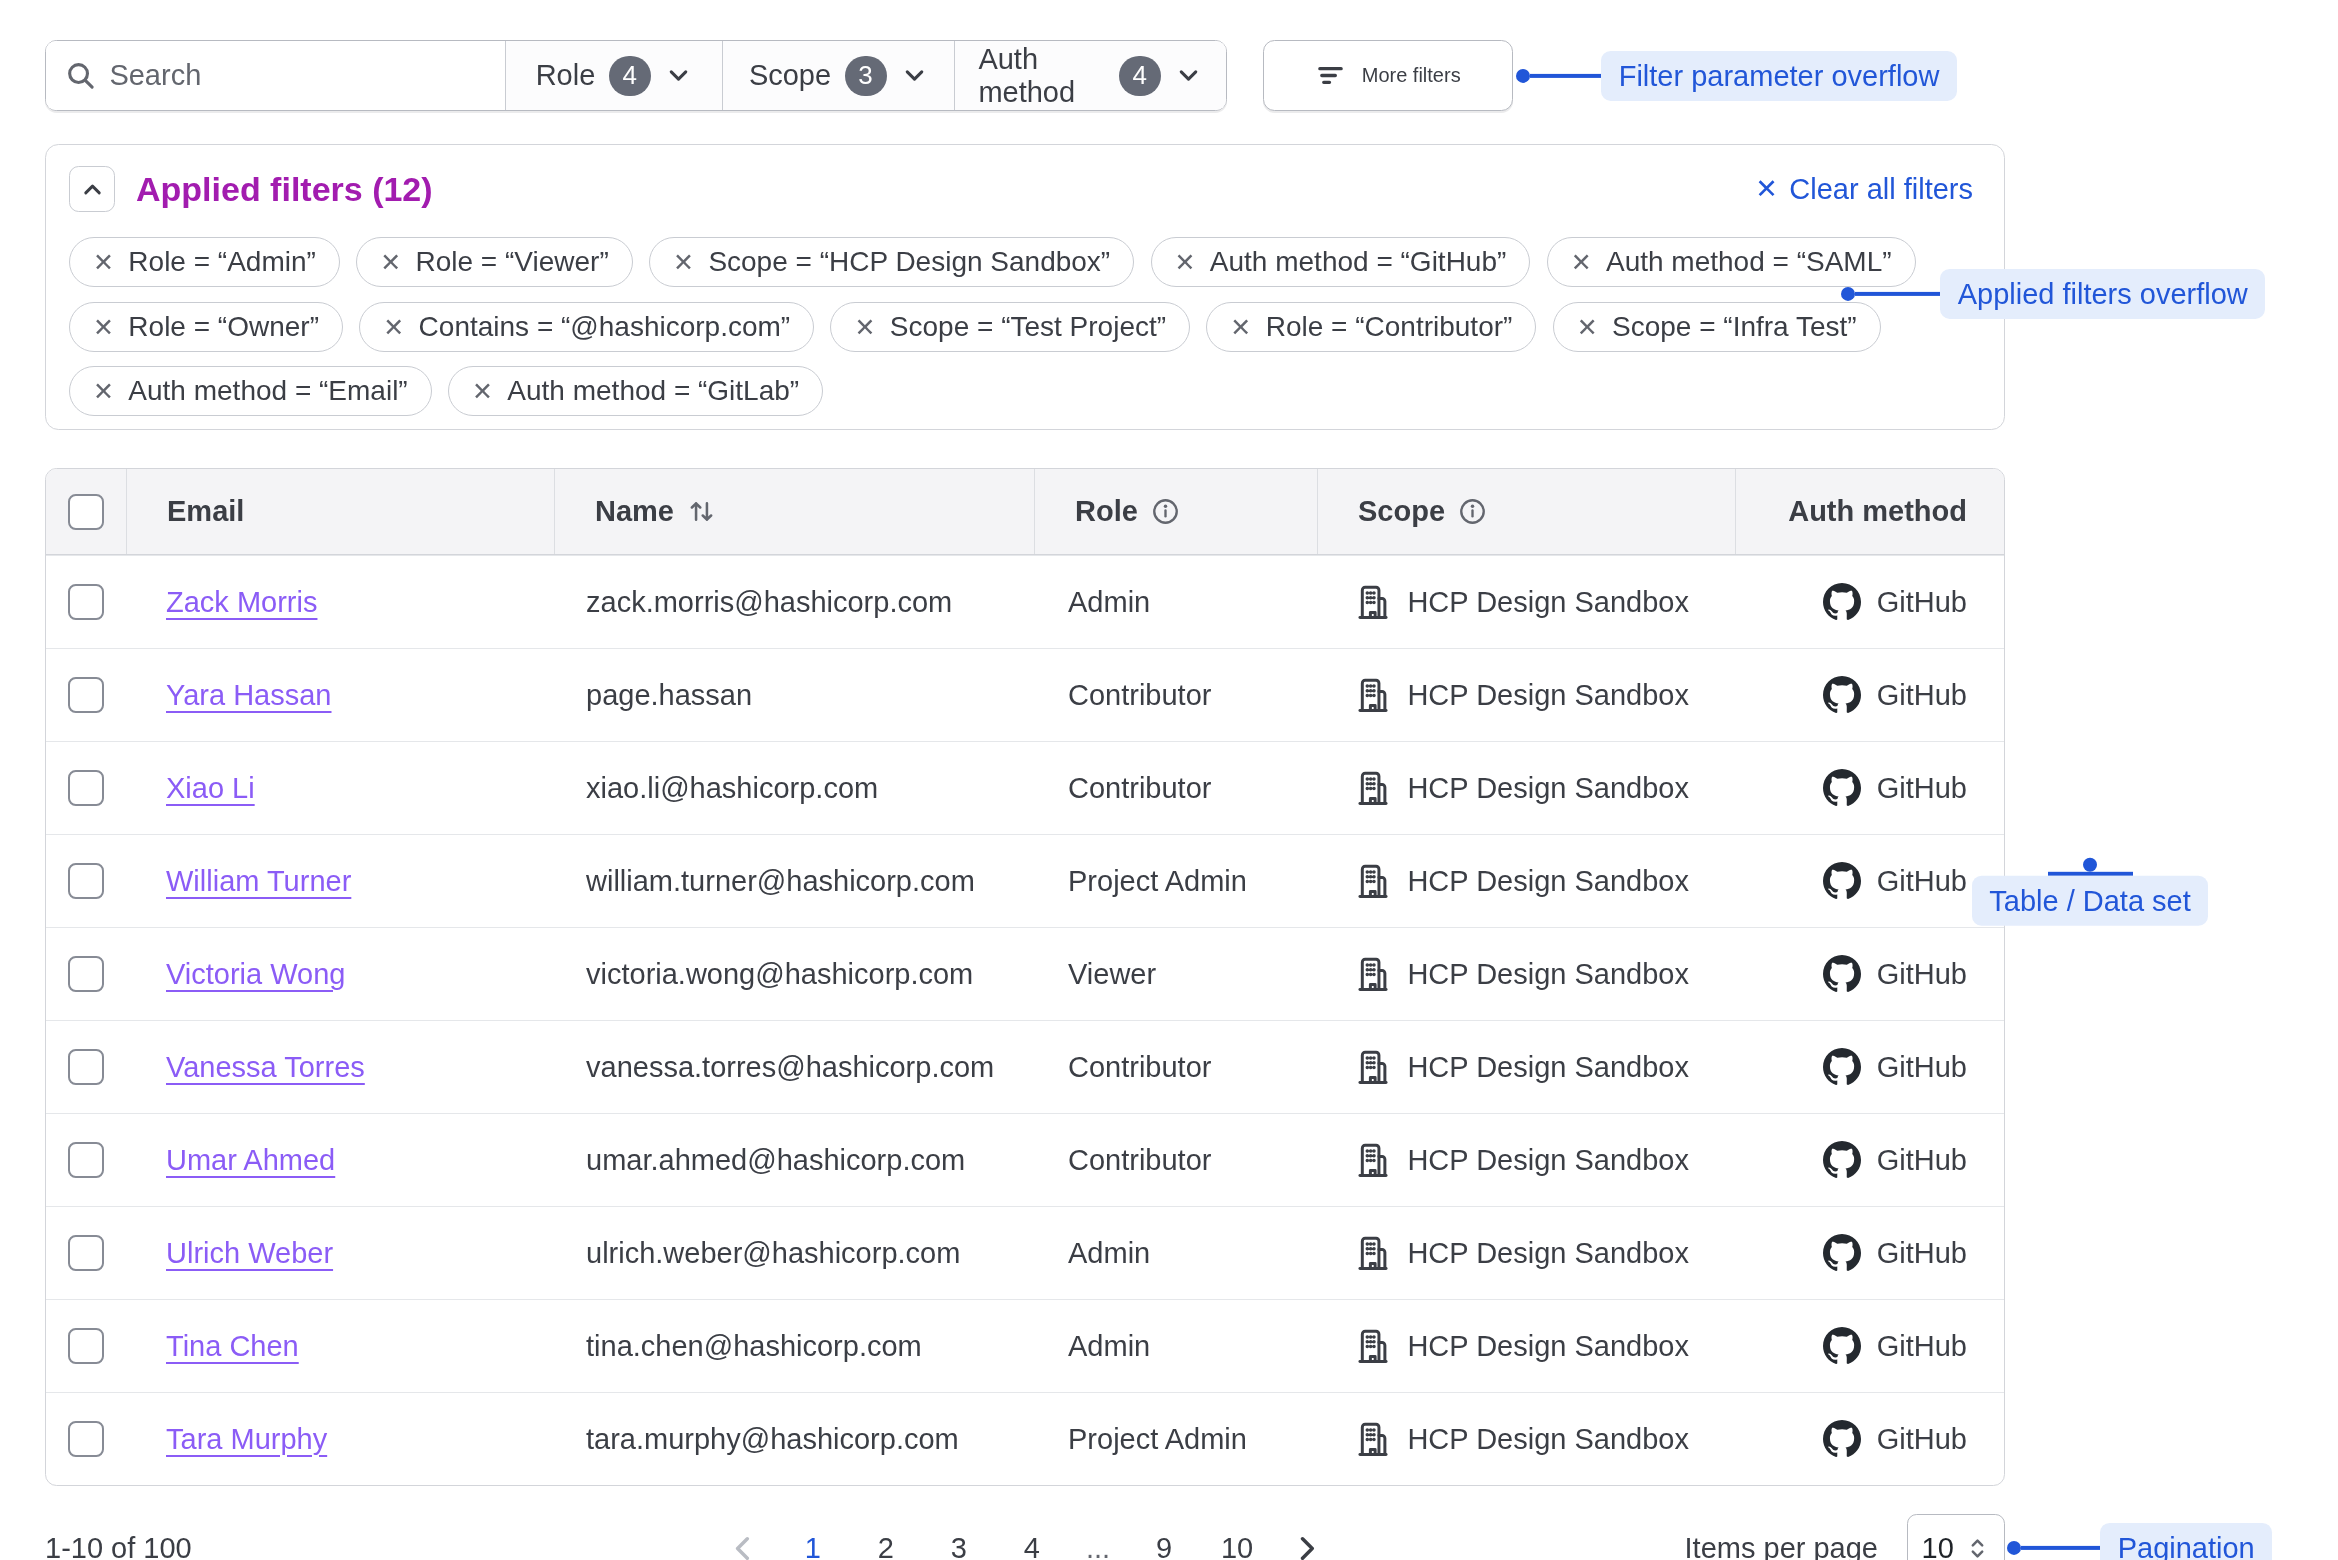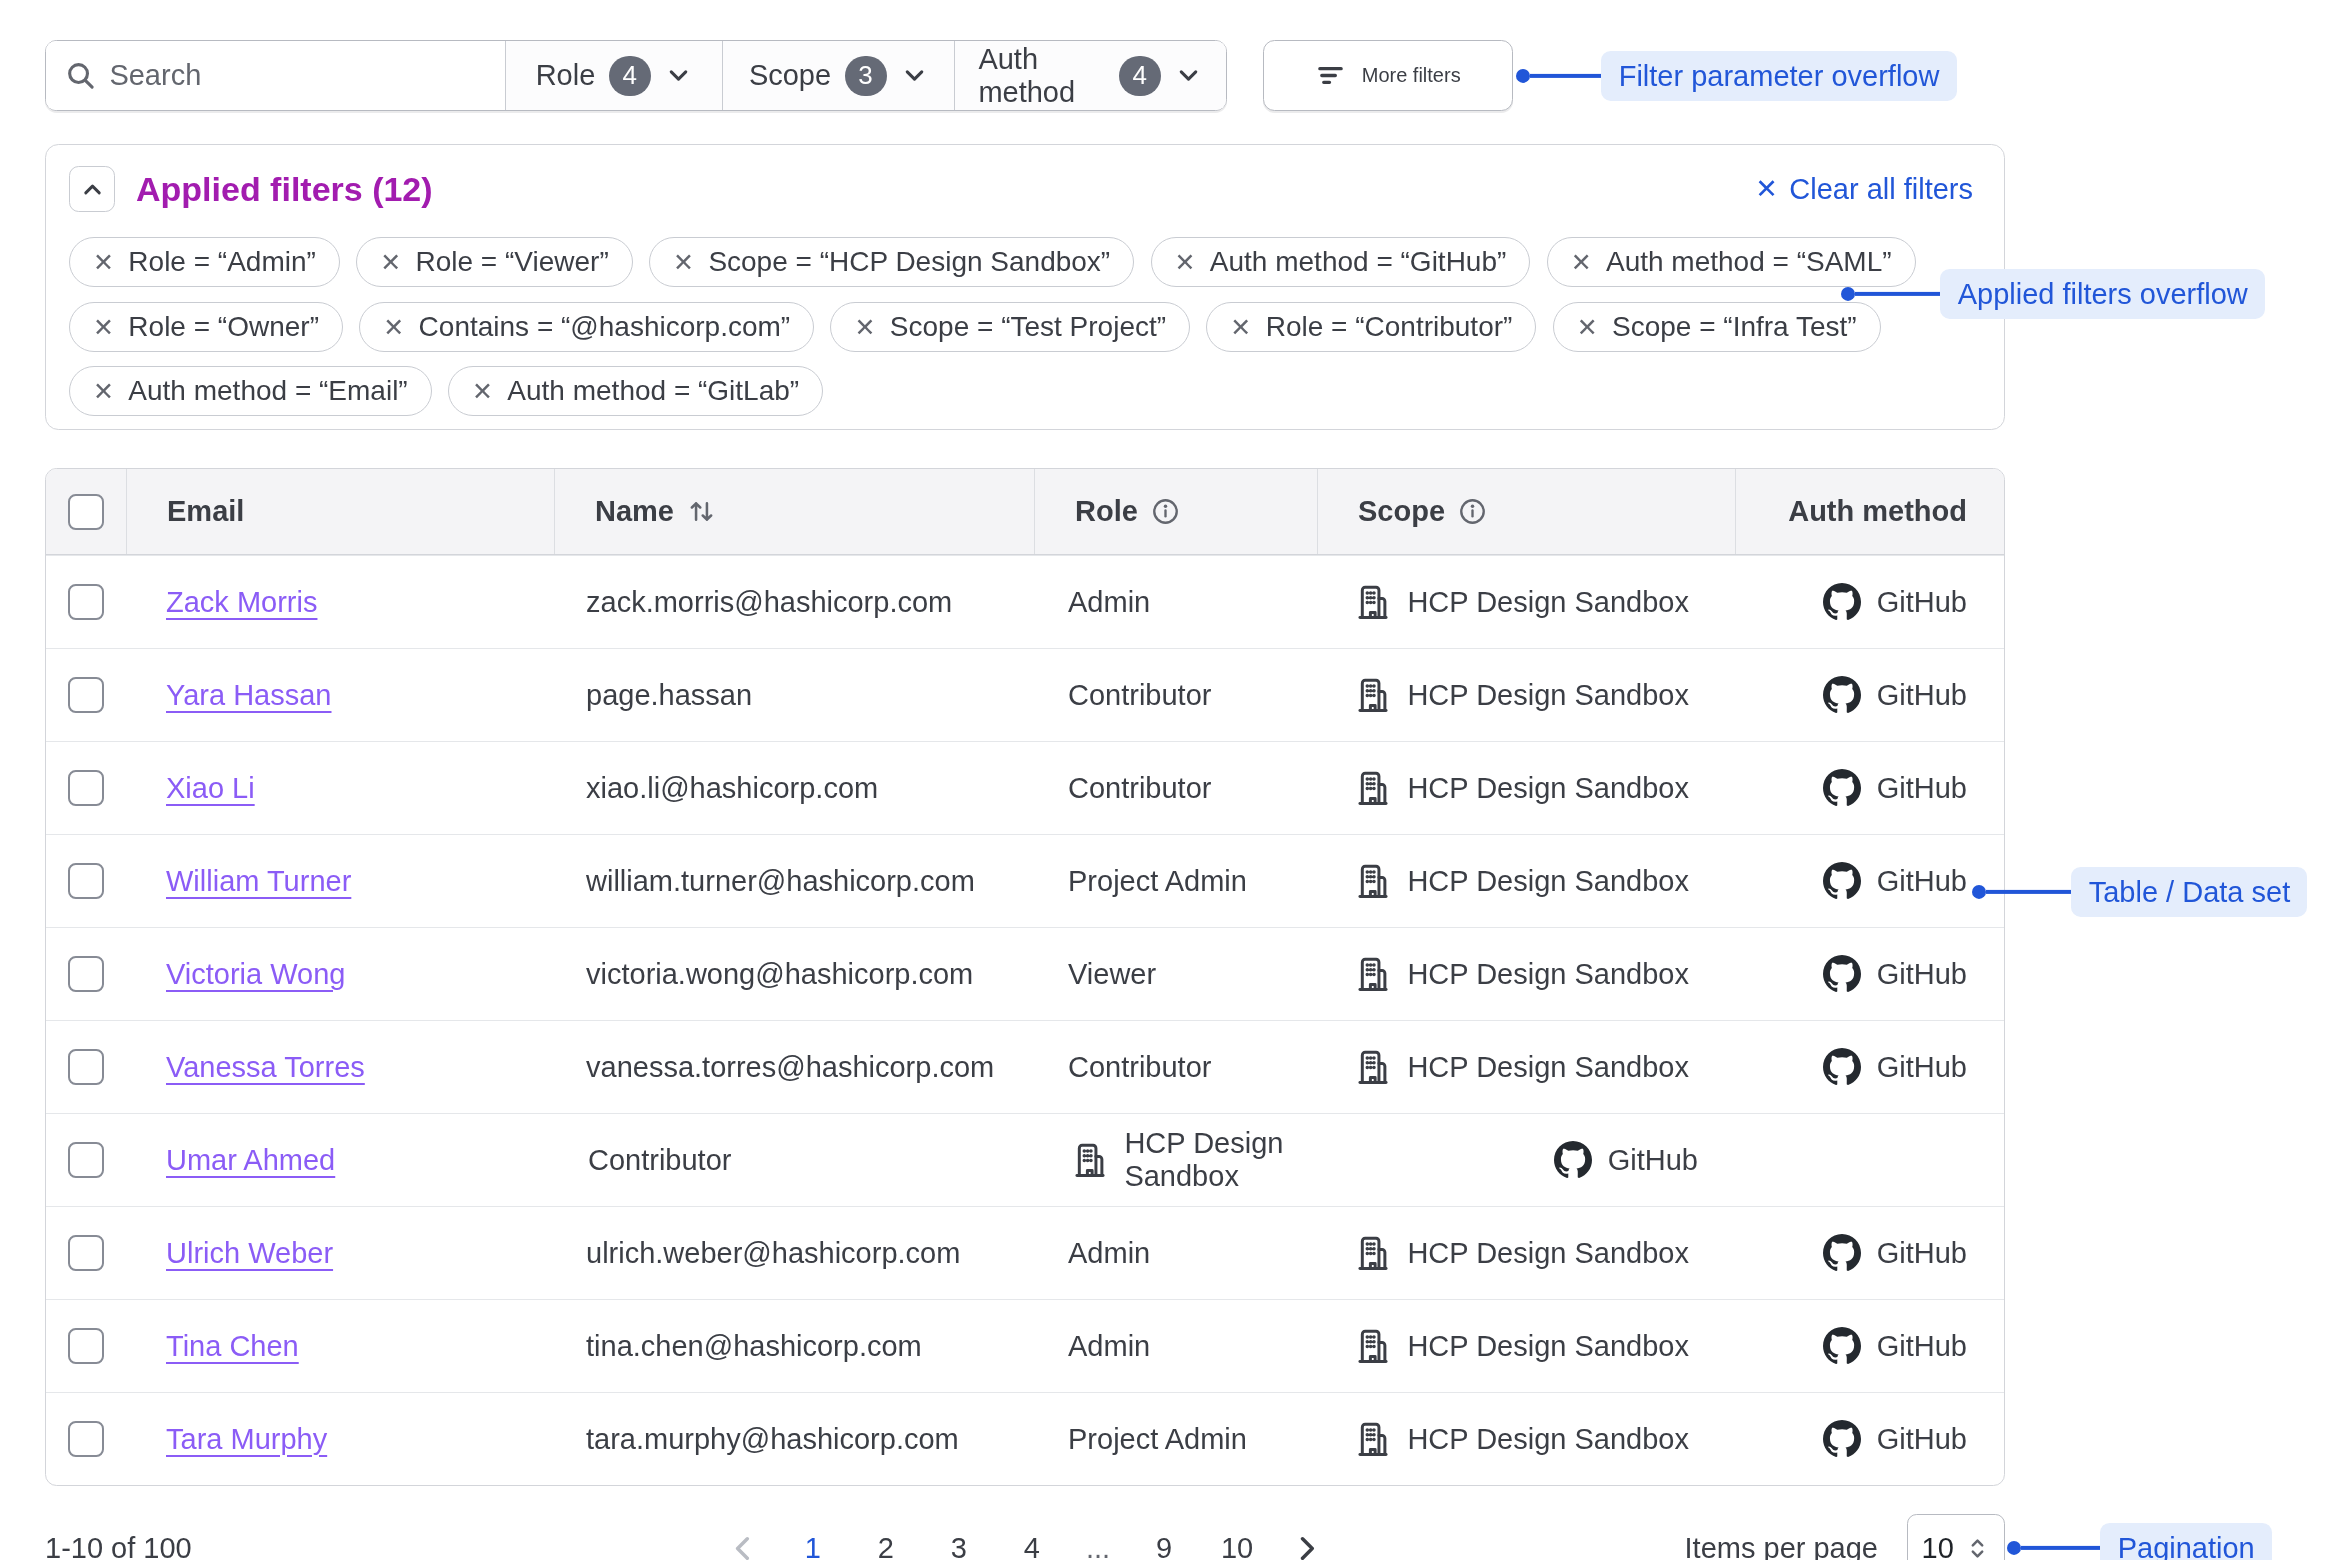--- a/index.html
+++ b/index.html
@@ -45,21 +45,21 @@
   .ann .dot { width:14.4px; height:14.4px; border-radius:50%; background:#2156d8; flex:none; }
   .ann .line { height:3.8px; background:#2156d8; flex:none; }
   .ann .pill {
     background:#e4edfc; color:#2156d8; border-radius:9.6px; padding:8.6px 17.3px;
     font-size:29px; white-space:nowrap;
   }
   .ann1 { left:1516px; top:76px; transform:translateY(-50%); }
   .ann1 .line { width:71px; }
   .ann2 { left:1841px; top:294px; transform:translateY(-50%); }
   .ann2 .line { width:85px; }
-  .ann3 { left:1972px; top:892px; transform:translateY(-50%); }
+  .ann3 { left:1972px; top:892px; transform:translateY(-50%);flex-direction:column; }
   .ann3 .line { width:85px; }
   .ann4 { left:2007px; top:1548px; transform:translateY(-50%); }
   .ann4 .line { width:79px; }
 
   
   .applied-panel {
     position:absolute; left:45px; top:144px; width:1960px; height:286px;
     border:1.9px solid #d3d5da; border-radius:13.4px; background:#fff;
   }
   .applied-head {
@@ -516,20 +516,23 @@
       <span>GitHub</span>
     </div>
   </div>
 
   <div class="tr row">
     <div class="cell check-cell">
         <span class="checkbox"></span>
       </div>
     <div class="cell">
         <span class="name-link">Umar Ahmed</span>
+      </div>
+    <div class="cell email-cell">
+        <span>umar.ahmed@hashicorp.com</span>
       </div>
     <div class="cell role-cell">
         <span>Contributor</span>
       </div>
     <div class="cell scope-cell">
       <span>
           <svg width="38" height="38" viewBox="0 0 16 16" fill="none" stroke="#3b3e45" stroke-width="1.25" stroke-linecap="round" stroke-linejoin="round">
             <path d="M3.5 14.5V3a1.2 1.2 0 0 1 1.2-1.2h4.6A1.2 1.2 0 0 1 10.5 3v11.5"></path>
             <path d="M10.5 6.5h1.3a1.2 1.2 0 0 1 1.2 1.2v6.8"></path>
             <path d="M2.5 14.5h11"></path>

